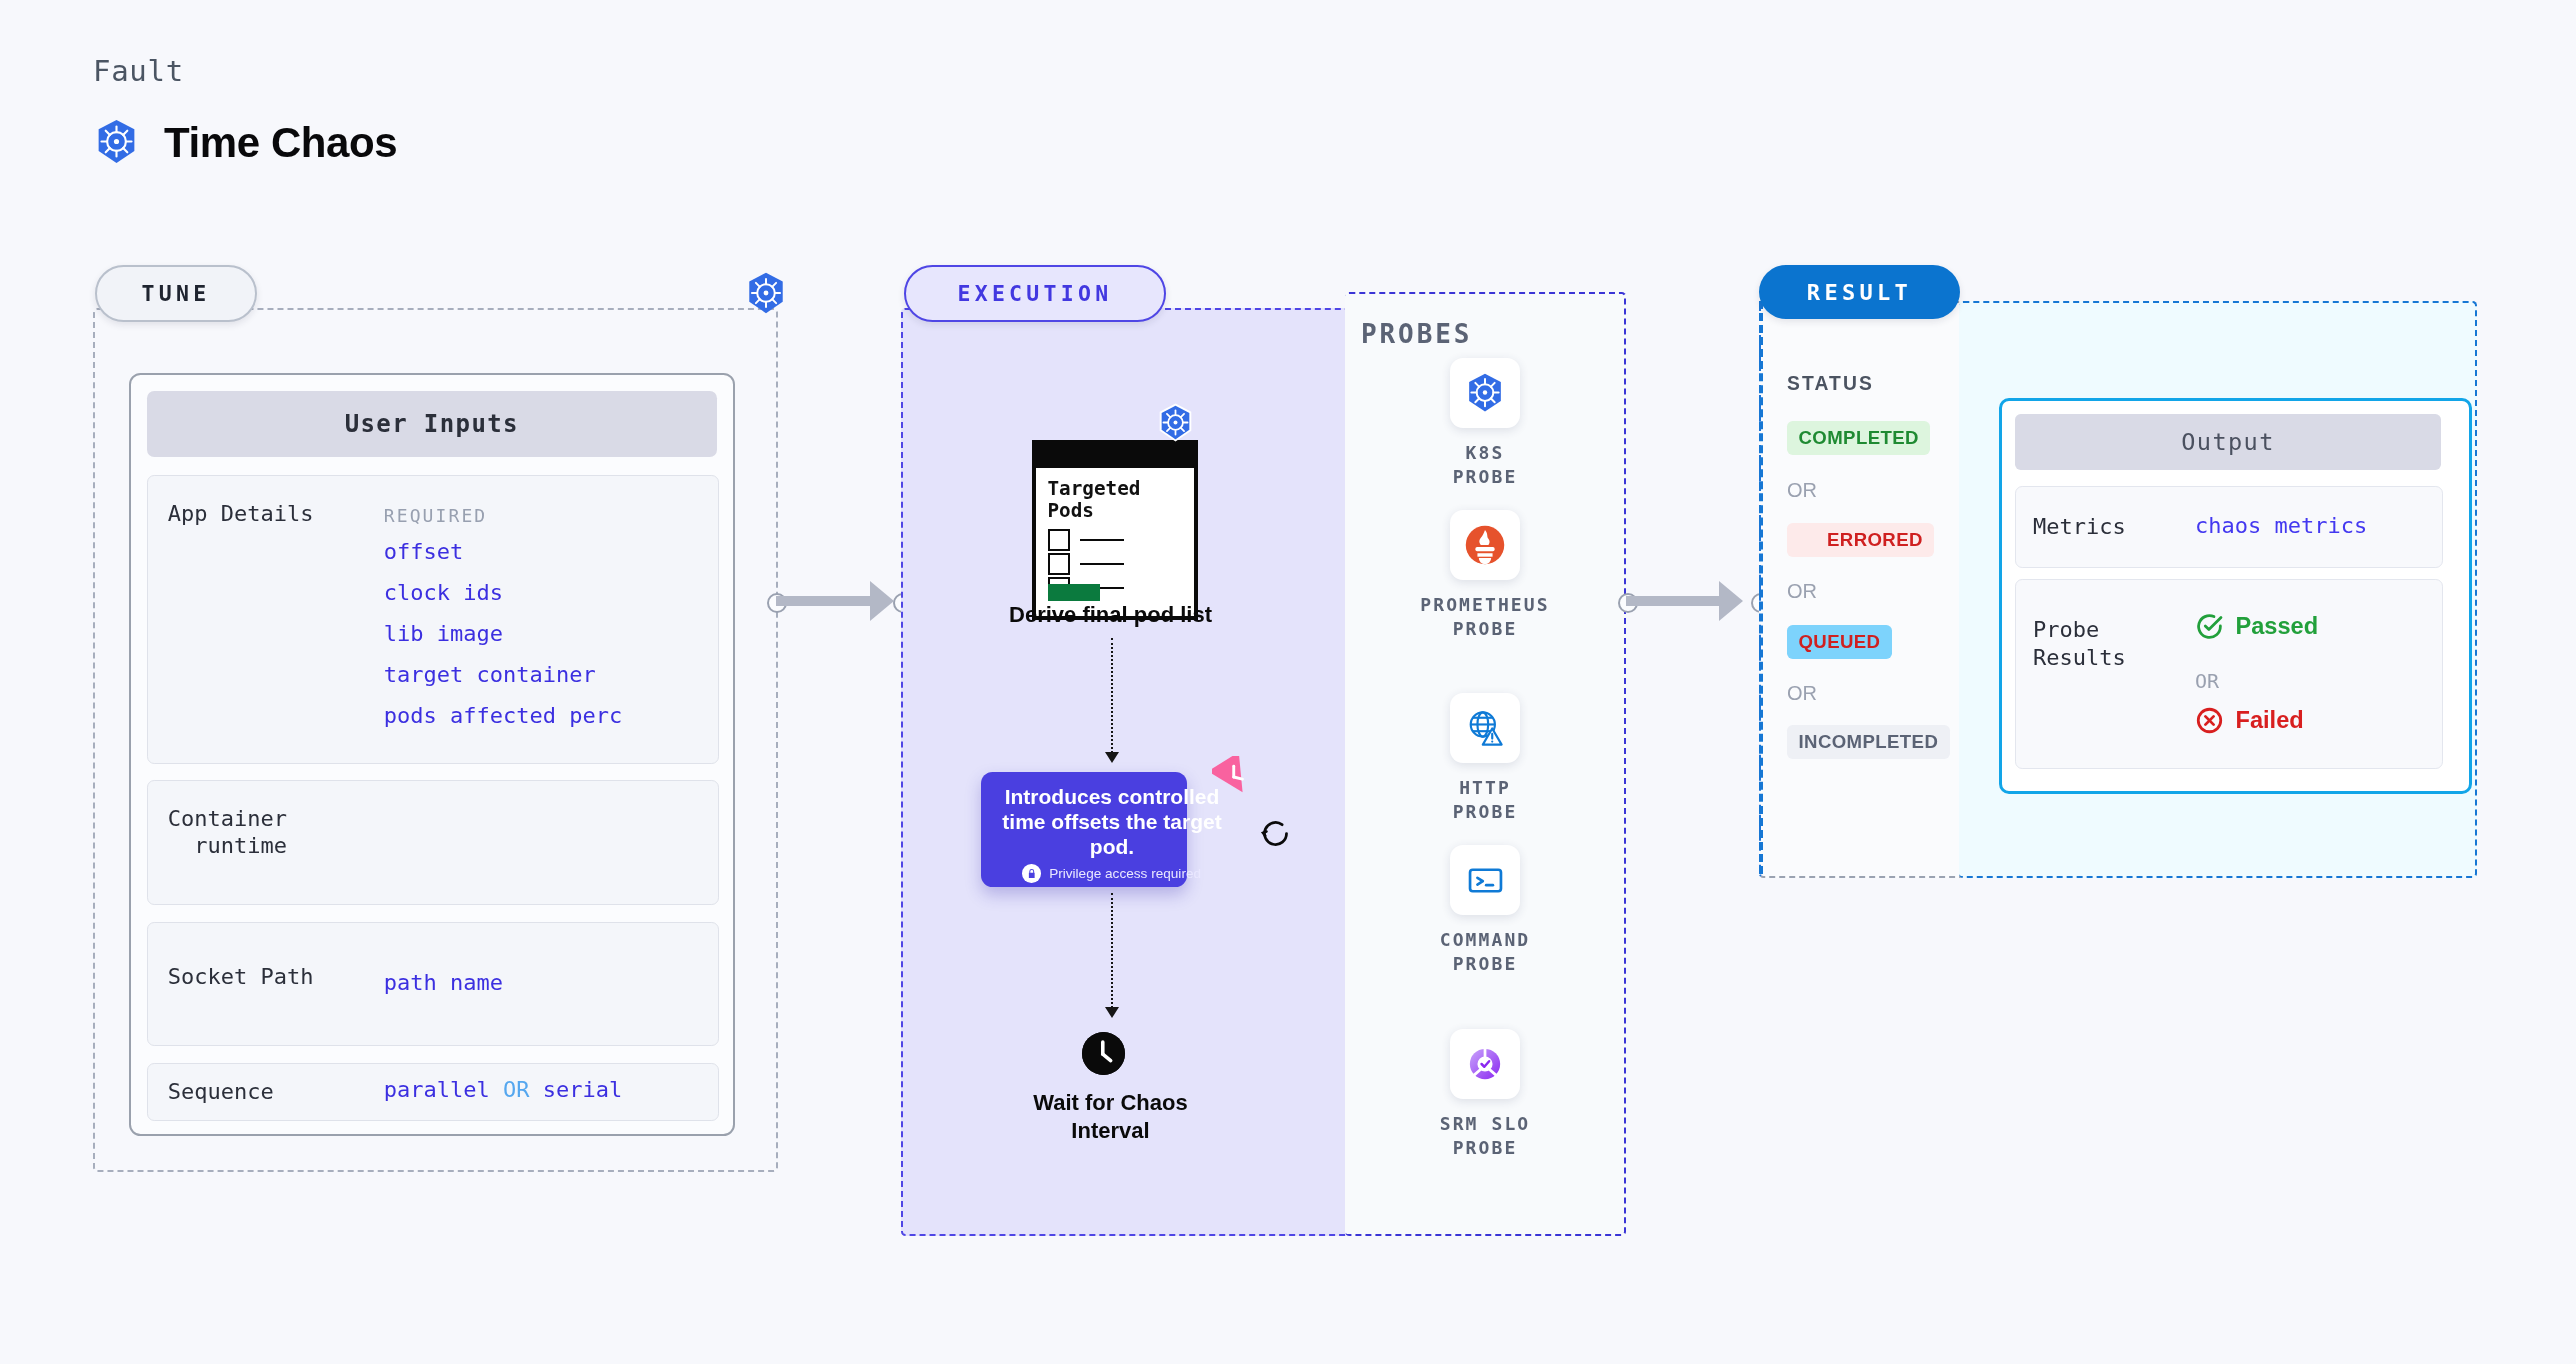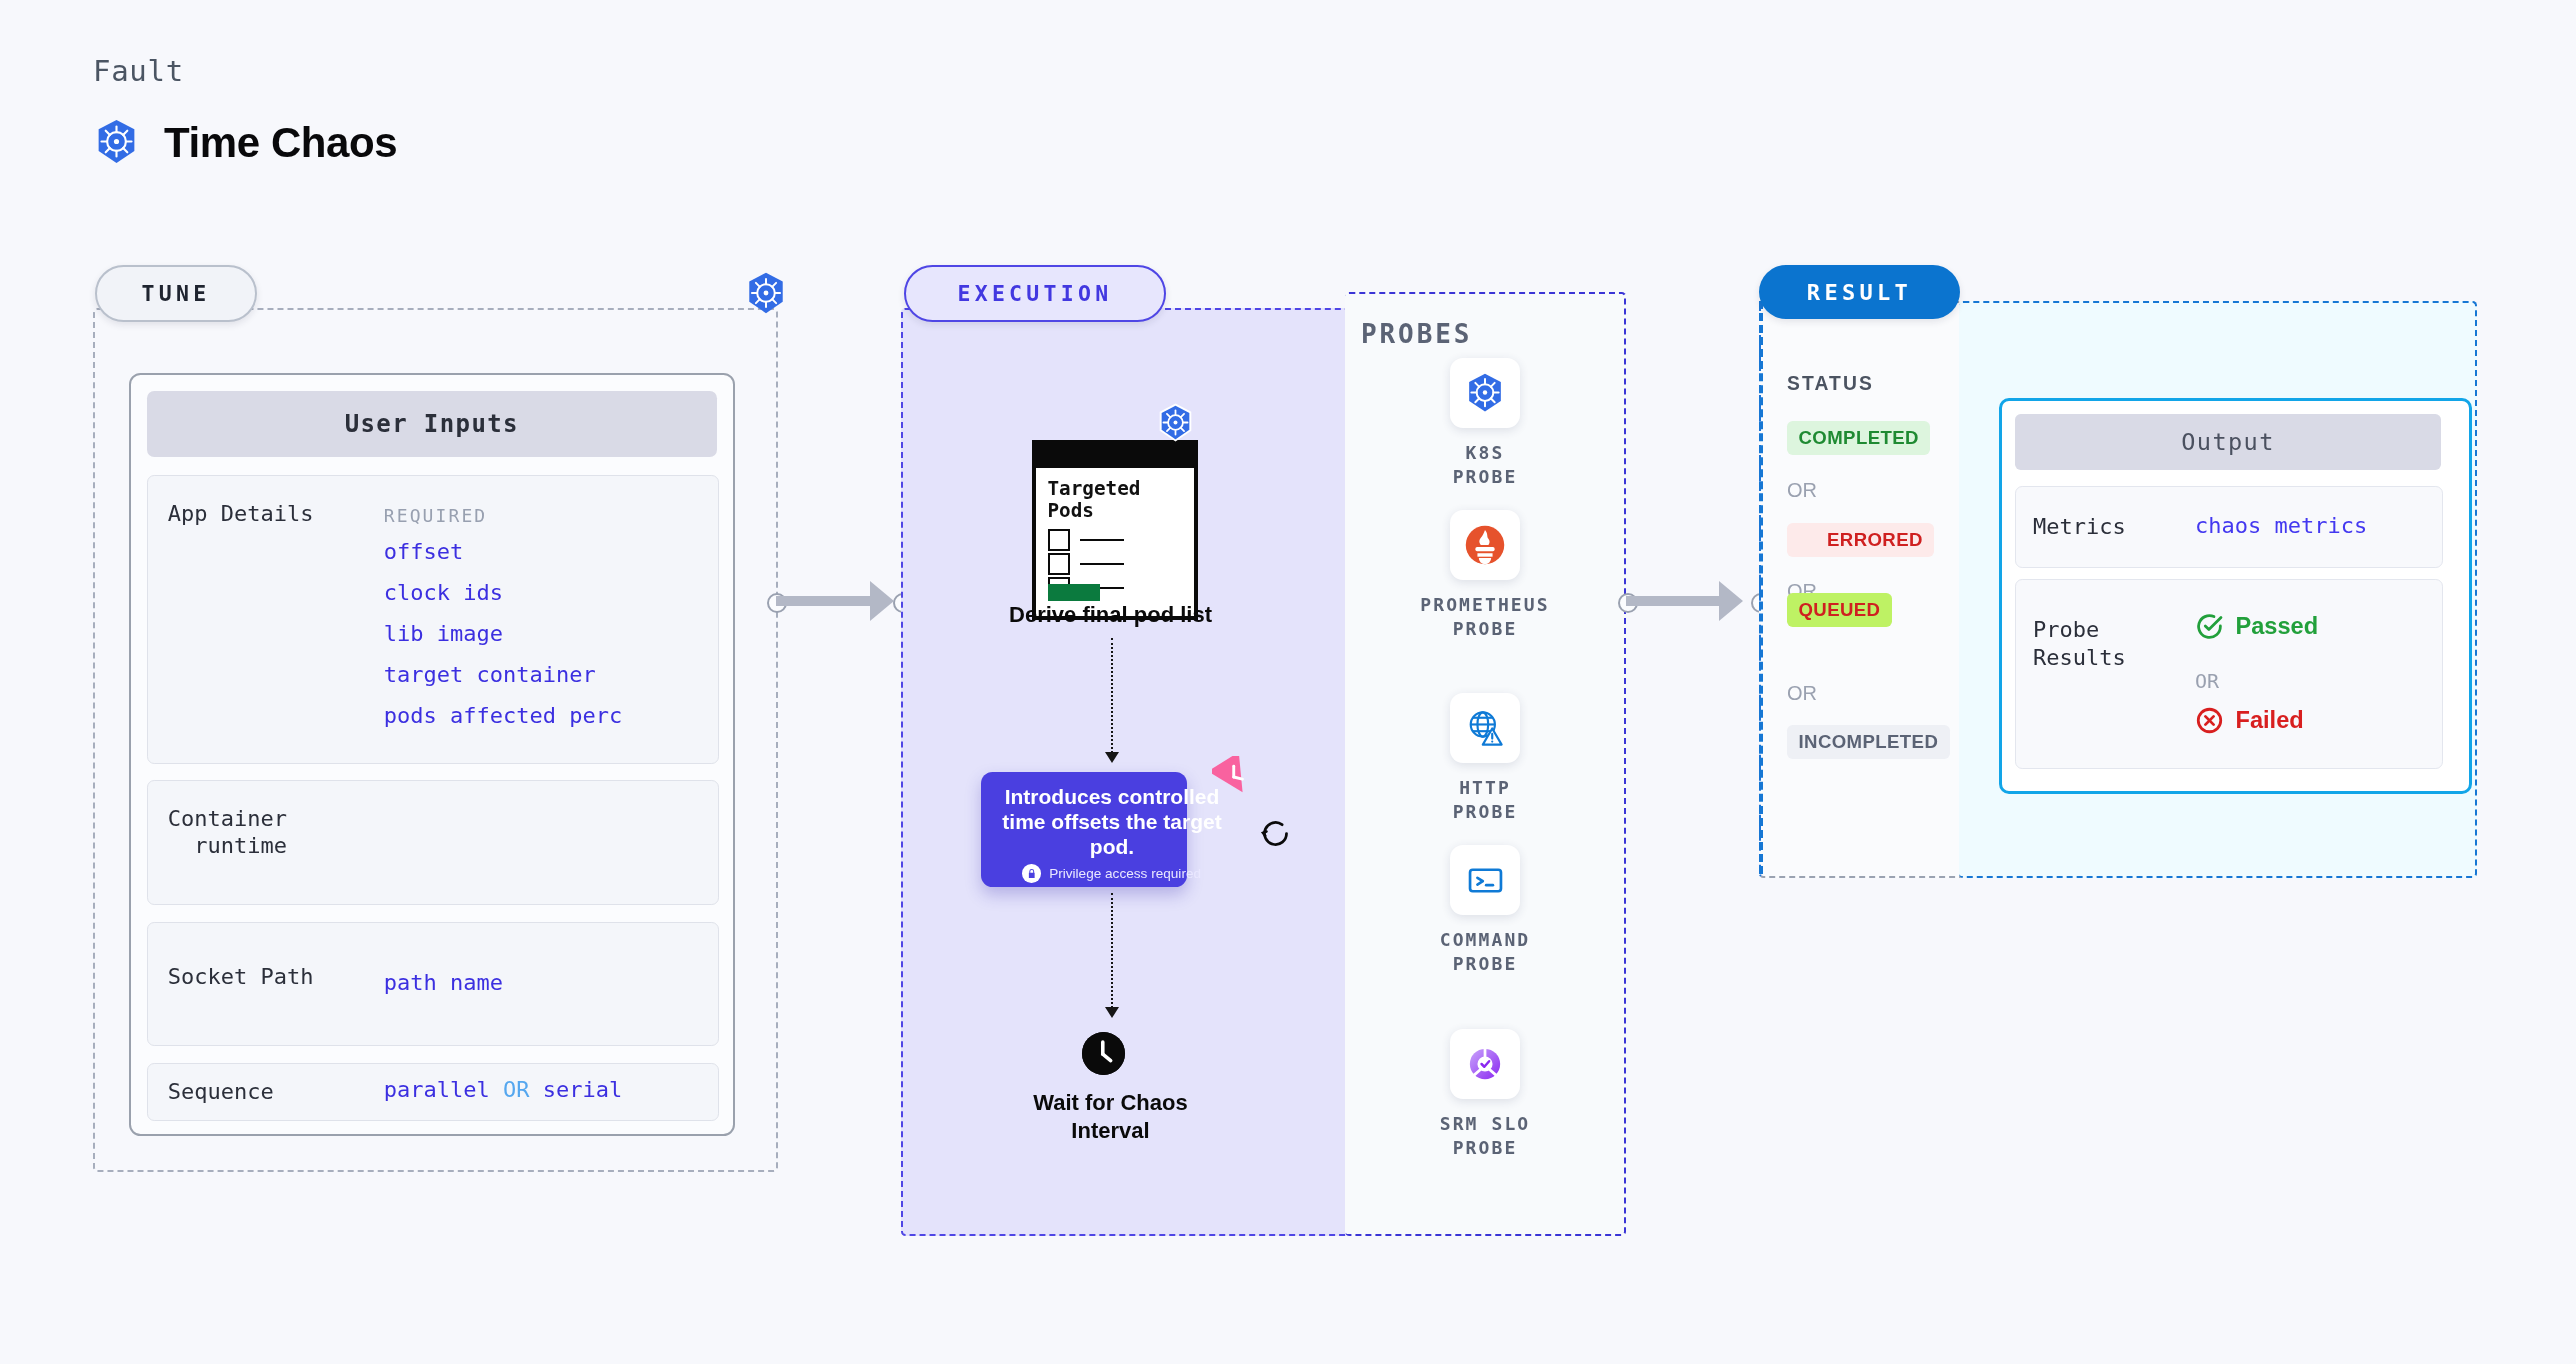--- a/index.html
+++ b/index.html
@@ -403,21 +403,21 @@
 <div class="abs stage-panel" id="result-status-panel"></div>
 <div class="abs" id="result-left-edge"></div>
 <div class="abs stage-panel" id="output-panel"></div>
 <div class="pill" id="result-pill">RESULT</div>
 <div class="abs" id="status-title">STATUS</div>
 
 <div class="status-badge" style="top:421px;background:#ddf5de;color:#1f8a32;">COMPLETED</div>
 <div class="or-txt" style="top:479px;">OR</div>
 <div class="status-badge" style="top:523px;background:#fdeaea;color:#cf2020;padding-left:40px;">ERRORED</div>
 <div class="or-txt" style="top:580px;">OR</div>
-<div class="status-badge" style="top:593px;background:#bef264;color:#cf2020;">QUEUED</div>
+<div class="status-badge" style="top:625px;background:#7dd3fc;color:#cf2020;">QUEUED</div>
 <div class="or-txt" style="top:682px;">OR</div>
 <div class="status-badge" style="top:725px;background:#eef0f5;color:#5b6375;">INCOMPLETED</div>
 
 <div class="abs" id="output-card">
   <div id="output-header">Output</div>
 
   <div class="out-card" id="out-metrics">
     <div class="out-lbl" style="top:26px">Metrics</div>
     <div class="out-val" style="top:26px">chaos metrics</div>
   </div>

